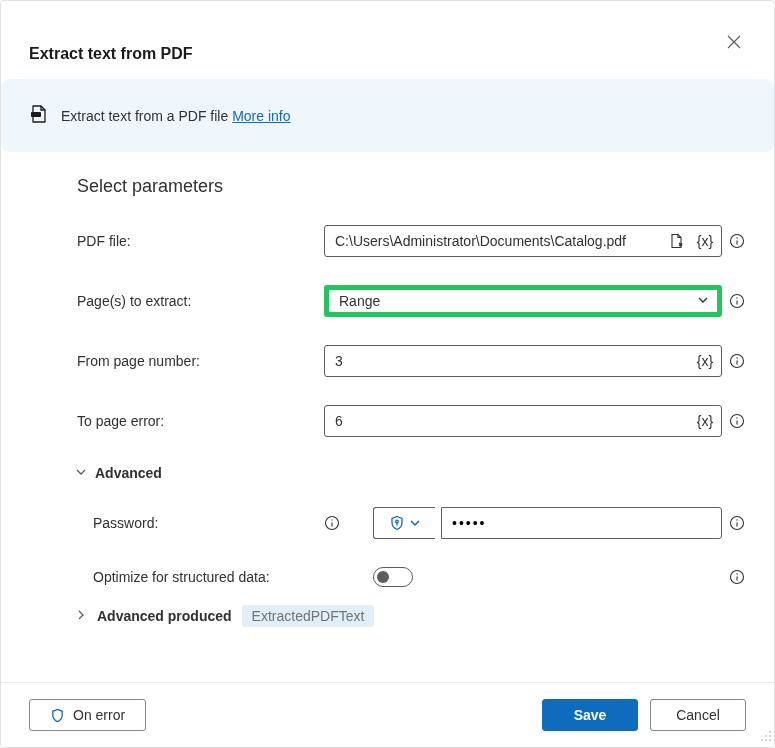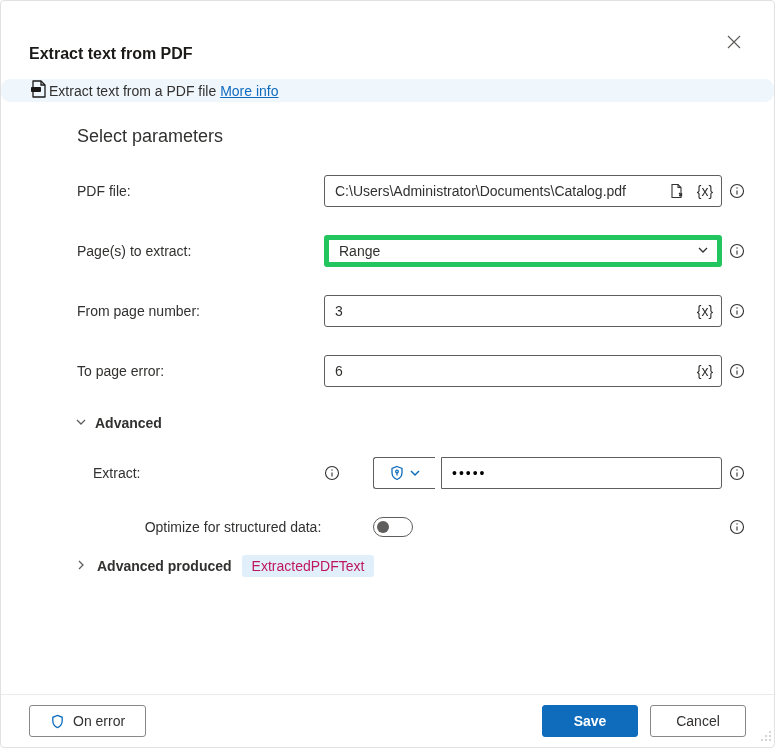--- a/index.html
+++ b/index.html
@@ -33,23 +33,24 @@
     margin-top: 24px;
   }
   .close-btn {
     width: 24px; height: 24px;
     display: flex; align-items: center; justify-content: center;
     cursor: pointer;
     color: #605e5c;
   }
   .info-banner {
     background: #eff6fc;
-    padding: 0 28px;
-    display: flex;
-    align-items: center;
+    padding: 25px 28px;
+    display: flex;
+    align-items: center;
+    gap: 12px;
     color: #323130;
     border-radius: 9px;
   }
   .info-banner .pdf-icon {
     flex-shrink: 0;
     color: #1b1a19;
   }
   .info-banner a {
     color: #0f6cbd;
     text-decoration: underline;
@@ -221,29 +222,29 @@
     display: flex;
     align-items: center;
     gap: 10px;
     margin-top: 18px;
     margin-left: -2px;
   }
   .vars-row .chev { color: #605e5c; }
   .vars-row .label { font-weight: 600; }
   .var-pill {
     background: #e1effa;
-    color: #be185d;
+    color: #737373;
     padding: 3px 10px;
     border-radius: 3px;
     font-size: 14px;
     cursor: pointer;
   }
   .footer {
     border-top: 1px solid #edebe9;
-    padding: 10px 28px;
+    padding: 16px 28px;
     display: flex;
     align-items: center;
     justify-content: space-between;
   }
   .btn {
     height: 32px;
     padding: 0 20px;
     border-radius: 3px;
     font-size: 14px;
     font-family: inherit;
@@ -403,21 +404,21 @@
             <path d="M2 4 l4 4 4-4"></path>
           </svg>
       </span>
       <span class="label">Advanced</span>
     </div>
 
     <div class="advanced-content">
 
       <div class="form-row password-row">
         <div class="form-label-wrap">
-          <div class="form-label">Extract:</div>
+          <div class="form-label">Password:</div>
           <div class="info-icon">
             <svg width="16" height="16" viewBox="0 0 16 16" fill="none" stroke="currentColor" stroke-width="1.1">
                 <circle cx="8" cy="8" r="6.5"></circle>
                 <circle cx="8" cy="5" r="0.7" fill="currentColor" stroke="none"></circle>
                 <path d="M8 7.5 v4"></path>
               </svg>
           </div>
         </div>
         <div class="form-control-wrap" style="margin-left:32px;">
           <div class="security-dropdown">
@@ -435,21 +436,21 @@
             <svg width="16" height="16" viewBox="0 0 16 16" fill="none" stroke="currentColor" stroke-width="1.1">
                 <circle cx="8" cy="8" r="6.5"></circle>
                 <circle cx="8" cy="5" r="0.7" fill="currentColor" stroke="none"></circle>
                 <path d="M8 7.5 v4"></path>
               </svg>
           </div>
         </div>
       </div>
 
       <div class="form-row" style="margin-bottom:18px;">
-        <div class="form-label" style="width:280px;text-align:center;">Optimize for structured data:</div>
+        <div class="form-label" style="width:280px;">Optimize for structured data:</div>
         <div class="form-control-wrap">
           <div class="toggle">
             <div class="knob"></div>
           </div>
           <div style="flex:1"></div>
           <div class="info-icon">
             <svg width="16" height="16" viewBox="0 0 16 16" fill="none" stroke="currentColor" stroke-width="1.1">
                 <circle cx="8" cy="8" r="6.5"></circle>
                 <circle cx="8" cy="5" r="0.7" fill="currentColor" stroke="none"></circle>
                 <path d="M8 7.5 v4"></path>

